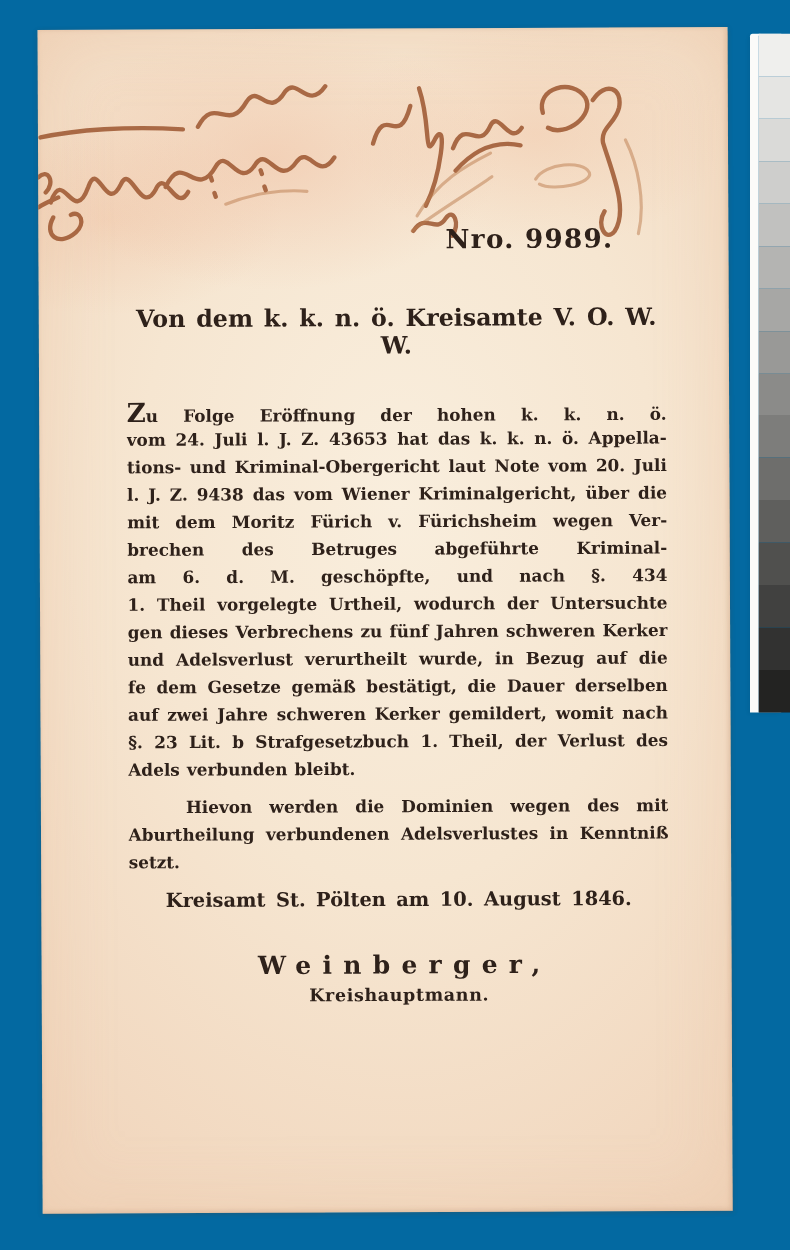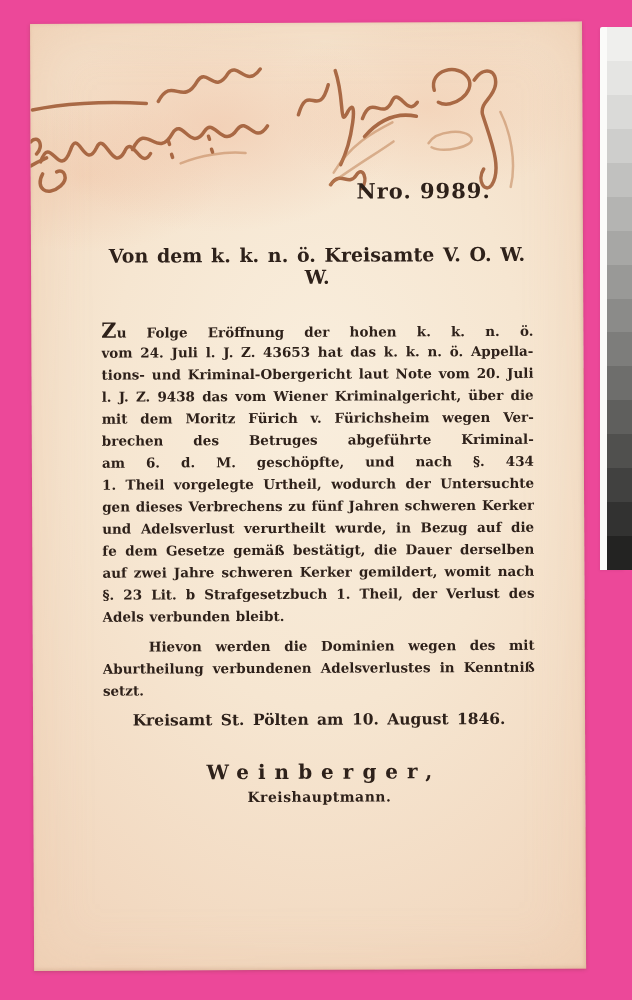--- a/index.html
+++ b/index.html
@@ -2,21 +2,21 @@
 <html><head>
 <meta charset="utf-8">
 <style>
   html,body{margin:0;padding:0;}
   body{
     width:632px;height:1000px;
     background:#f4f4f2;
     font-family:"DejaVu Serif", serif;
     overflow:hidden;
   }
-  .scan{position:relative;width:632px;height:1000px;background:#ec4899;overflow:hidden;}
+  .scan{position:relative;width:632px;height:1000px;background:#0369a1;overflow:hidden;}
 
   
   .paper{
     position:absolute;left:30px;top:24px;width:552px;height:947px;
     transform:rotate(-0.25deg);transform-origin:top left;
     background:
       radial-gradient(260px 150px at 34% 11%, rgba(238,183,152,.45), transparent 70%),
       radial-gradient(220px 130px at 72% 9%,  rgba(240,190,158,.40), transparent 70%),
       radial-gradient(200px 110px at 10% 16%, rgba(238,185,152,.35), transparent 70%),
       radial-gradient(ellipse 430px 640px at 52% 40%, #f9eedd 0%, #f6e6d1 48%, #f1d6bd 100%);

